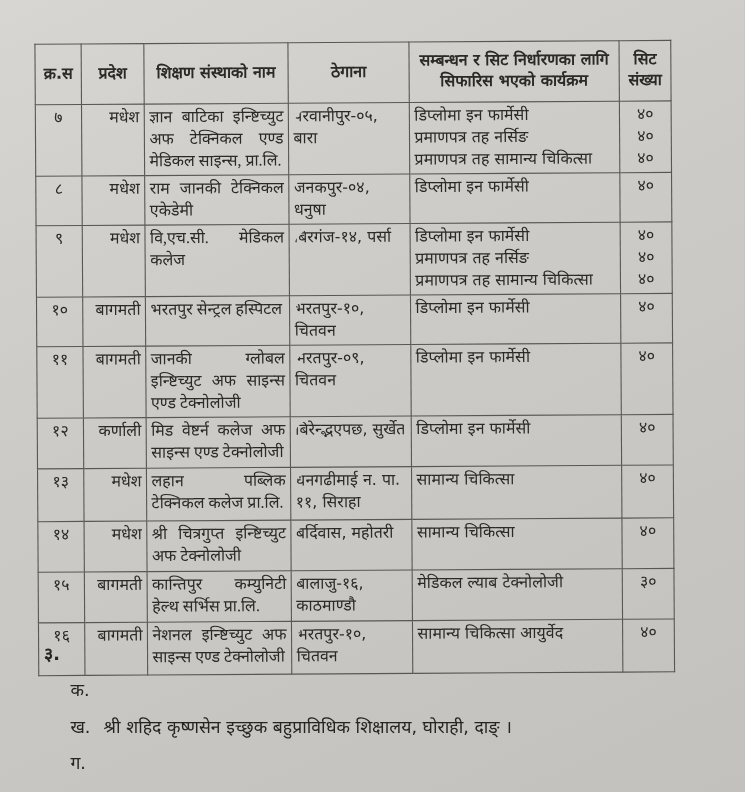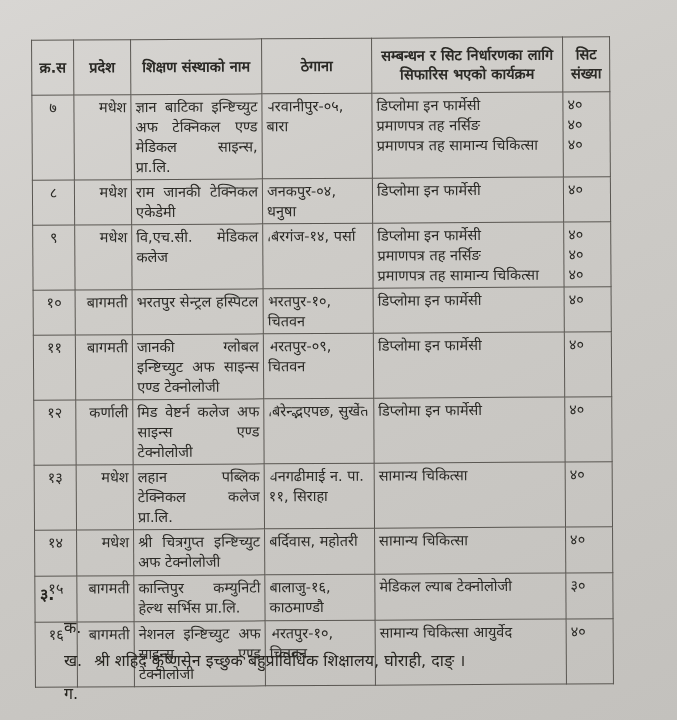--- a/index.html
+++ b/index.html
@@ -29,24 +29,24 @@
     line-height:20px;
     overflow:hidden;
   }
   thead th{
     text-align:center;vertical-align:middle;
     font-weight:600;font-size:14.5px;line-height:19px;
     height:50px;padding:2px 3px;
   }
   .c-sn{text-align:center;}
   .c-prov{text-align:right;}
-  .c-name{text-align:justify;}
+  .c-name{text-align:justify;font-family:Liberation Serif, serif;}
   .c-addr{text-align:left;border-radius:29px;}
   .c-prog{text-align:left;}
-  .c-seat{}
+  .c-seat{text-align:center;}
   .prog-line,.seat-line{line-height:20px;min-height:20px;}
   .notes{
     position:absolute;left:40px;top:584px;width:610px;
     color:#26241f;font-size:16px;line-height:21px;
   }
   .notes-heading{display:flex;gap:10px;font-weight:600;}
   .note-item{display:flex;gap:12px;margin-top:12px;margin-left:24px;font-weight:500;}
   .note-label{flex:0 0 auto;}
 </style>
 </head>

